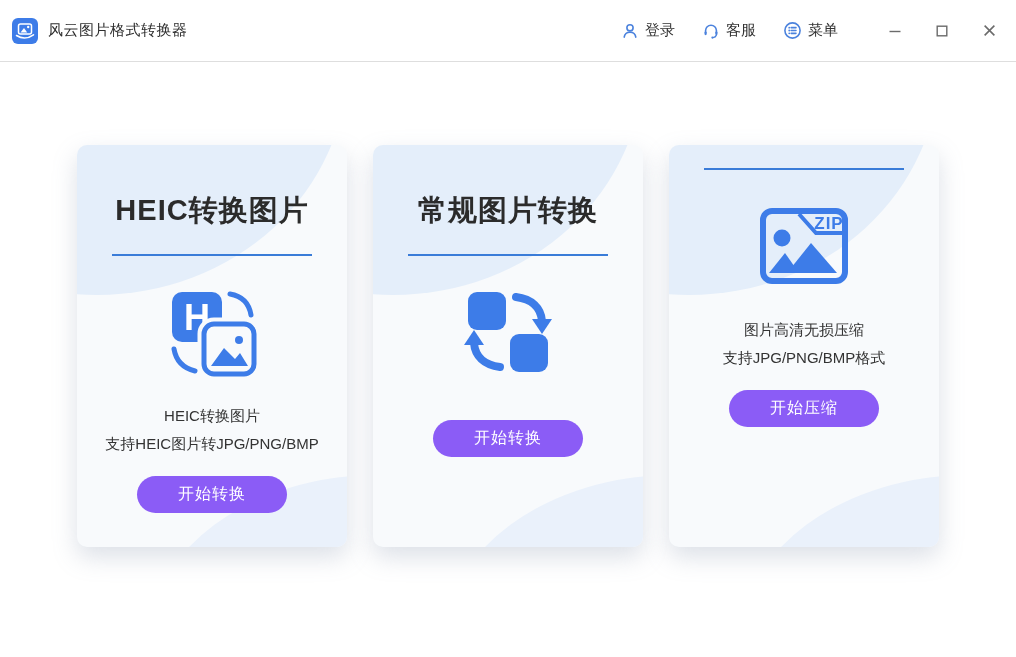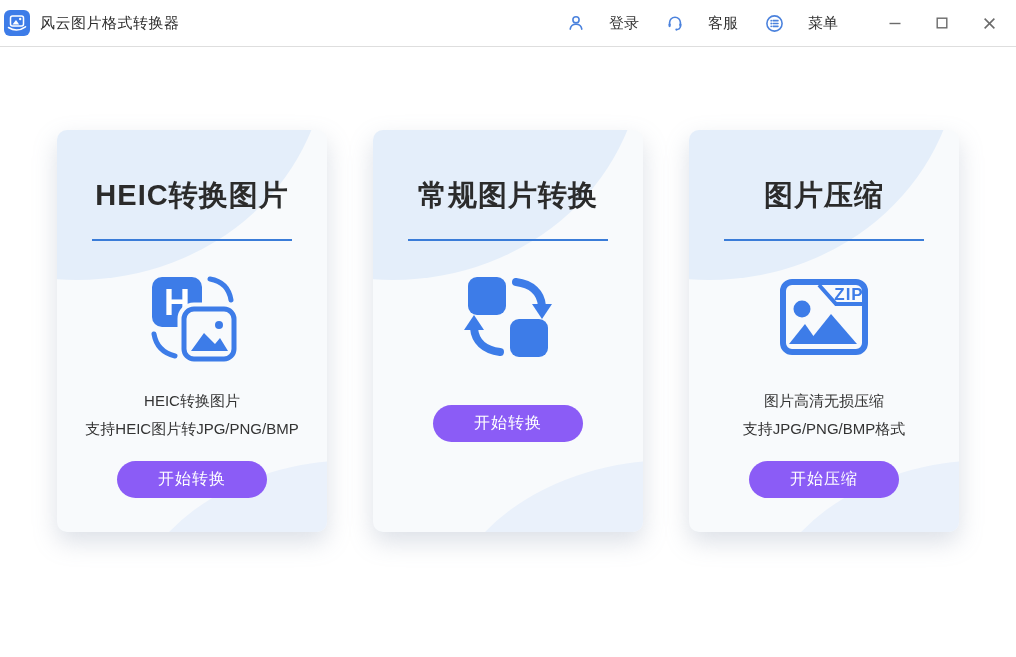--- a/index.html
+++ b/index.html
@@ -7,44 +7,44 @@
   body {
     width:1016px; height:657px;
     background:#ffffff;
     font-family:"Liberation Sans", sans-serif;
     overflow:hidden;
     -webkit-font-smoothing:antialiased;
   }
 
   
   .titlebar {
-    height:47px;
+    height:62px;
     display:flex; align-items:center;
-    padding-left:4px;
+    padding-left:12px;
     border-bottom:1px solid #dedede;
     background:#ffffff;
   }
   .app-icon { width:26px; height:26px; flex:0 0 auto; }
   .app-title { font-size:15px; color:#2e2e2e; margin-left:10px; letter-spacing:0.5px; }
   .tb-right { margin-left:auto; display:flex; align-items:center; }
   .tb-item {
-    display:flex; align-items:center; gap:24px;
+    display:flex; align-items:center; gap:6px;
     font-size:15px; color:#333333;
     margin-right:27px; cursor:pointer; user-select:none;
   }
   .win-controls { display:flex; align-items:center; margin-right:10px; }
   .win-btn {
     width:34px; height:44px;
     display:flex; align-items:center; justify-content:center;
     margin-left:13px; cursor:pointer;
   }
 
   
   .cards {
-    display:flex; justify-content:center; gap:46px;
+    display:flex; justify-content:center; gap:26px;
     margin-top:83px;
   }
   .card {
     position:relative;
     width:270px; height:402px;
     background:#f8fafc;
     border-radius:10px;
     box-shadow:0 10px 24px rgba(130,145,170,0.28);
     overflow:hidden;
   }
@@ -197,21 +197,20 @@
       <div class="card-desc">
       </div>
       <button class="card-btn">开始转换</button>
     </div>
   </div>
 
   <div class="card">
     <div class="blob-top"></div>
     <div class="blob-bottom"></div>
     <div class="card-inner">
-      <div class="card-title">图片压缩</div>
       <div class="card-underline"></div>
       <svg class="card-icon" viewBox="0 0 100 100">
         <rect x="9" y="15" width="82" height="70" rx="9" fill="none" stroke="#3d7ce8" stroke-width="6"></rect>
         <path d="M45 18 L62 37 L88 37" fill="none" stroke="#3d7ce8" stroke-width="4"></path>
         <text x="75" y="33" text-anchor="middle" font-size="17" font-weight="600" font-family="Liberation Sans, sans-serif" fill="#3d7ce8" letter-spacing="1">ZIP</text>
         <circle cx="28" cy="42" r="8.5" fill="#3d7ce8"></circle>
         <path d="M15 77 L31 57 L45 77 Z" fill="#3d7ce8"></path>
         <path d="M33 77 L57 47 L83 77 Z" fill="#3d7ce8"></path>
       </svg>
       <div class="card-desc">

